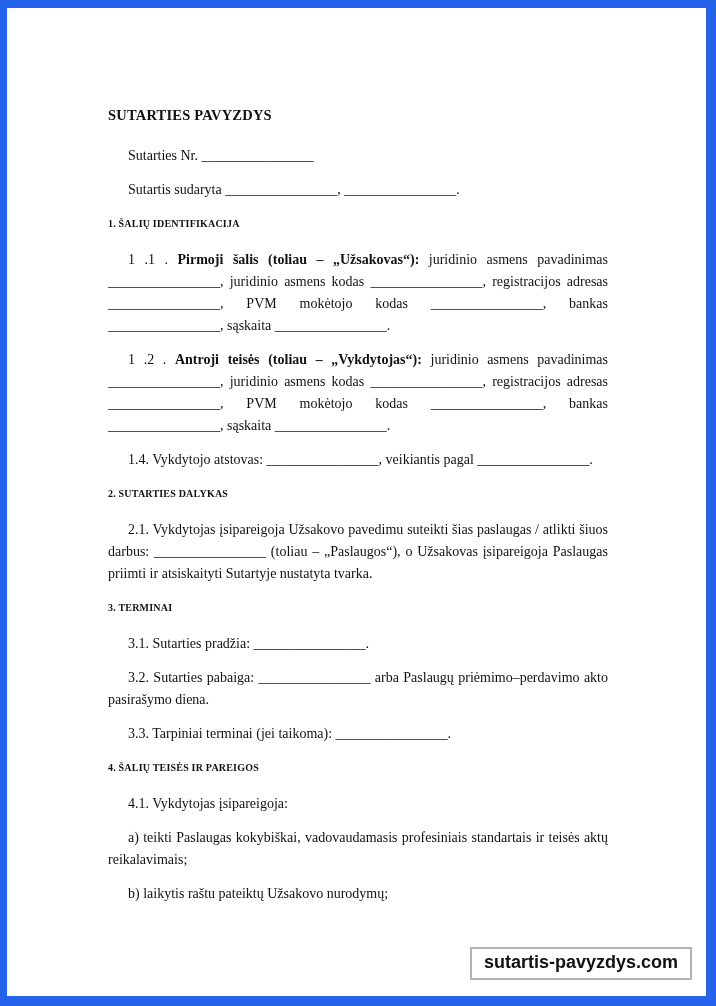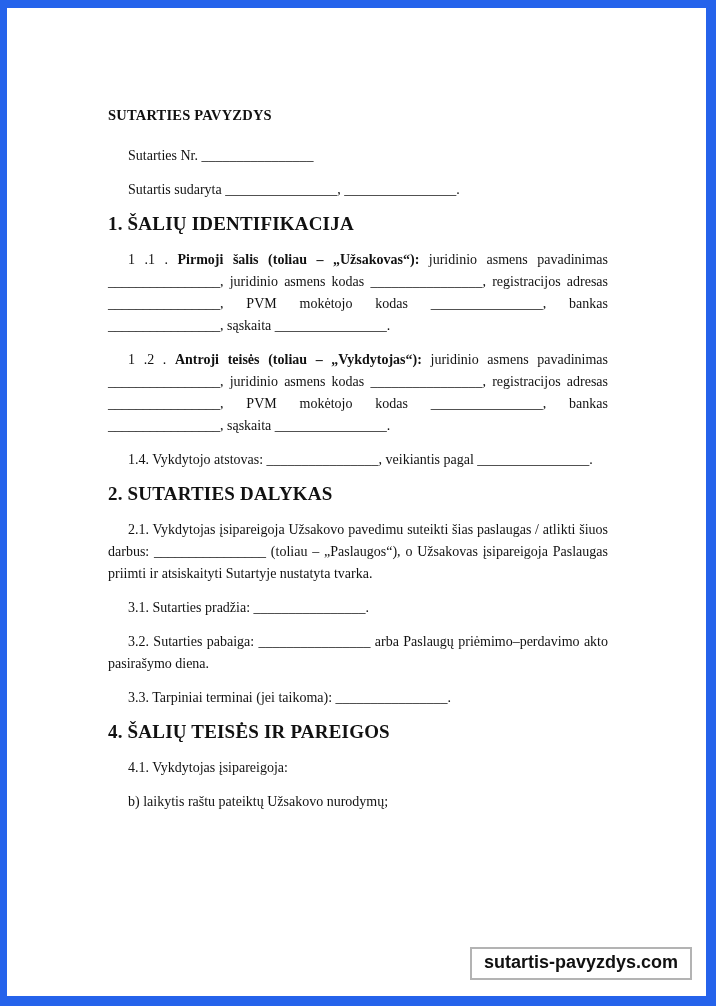--- a/index.html
+++ b/index.html
@@ -32,21 +32,21 @@
   p.line{
     font-size:14px;
     line-height:22px;
     margin:0 0 12px 0;
     text-indent:20px;
   }
   p.just{
     text-align:justify;
   }
   h2.sec{
-    font-size:19px;
+    font-size:10px;
     font-weight:bold;
     line-height:22px;
     letter-spacing:0.2px;
     margin:0 0 14px 0;
   }
   .sp-after{margin-bottom:16px;}
   .watermark{
     position:absolute;
     right:14px;
     bottom:16px;
@@ -75,25 +75,27 @@
   <p class="line just sp-after"><span>1 .1 . </span><strong>Pirmoji šalis (toliau – „Užsakovas“): </strong><span>juridinio asmens pavadinimas ________________, juridinio asmens kodas ________________, registracijos adresas ________________, PVM mokėtojo kodas ________________, bankas ________________, sąskaita ________________.</span></p>
 
   <p class="line just sp-after"><span>1 .2 . </span><strong>Antroji teisės (toliau – „Vykdytojas“): </strong><span>juridinio asmens pavadinimas ________________, juridinio asmens kodas ________________, registracijos adresas ________________, PVM mokėtojo kodas ________________, bankas ________________, sąskaita ________________.</span></p>
 
   <p class="line">1.4. Vykdytojo atstovas: ________________, veikiantis pagal ________________.</p>
 
   <h2 class="sec">2. SUTARTIES DALYKAS</h2>
 
   <p class="line just">2.1. Vykdytojas įsipareigoja Užsakovo pavedimu suteikti šias paslaugas / atlikti šiuos darbus: ________________ (toliau – „Paslaugos“), o Užsakovas įsipareigoja Paslaugas priimti ir atsiskaityti Sutartyje nustatyta tvarka.</p>
 
+  <h2 class="sec">3. TERMINAI</h2>
 
   <p class="line">3.1. Sutarties pradžia: ________________.</p>
   <p class="line just">3.2. Sutarties pabaiga: ________________ arba Paslaugų priėmimo–perdavimo akto pasirašymo diena.</p>
   <p class="line">3.3. Tarpiniai terminai (jei taikoma): ________________.</p>
 
   <h2 class="sec">4. ŠALIŲ TEISĖS IR PAREIGOS</h2>
 
   <p class="line">4.1. Vykdytojas įsipareigoja:</p>
+  <p class="line just">a) teikti Paslaugas kokybiškai, vadovaudamasis profesiniais standartais ir teisės aktų reikalavimais;</p>
   <p class="line">b) laikytis raštu pateiktų Užsakovo nurodymų;</p>
 
 </div>
 
 <div class="watermark"><span>sutartis-pavyzdys.com</span></div>
 
 </body></html>

